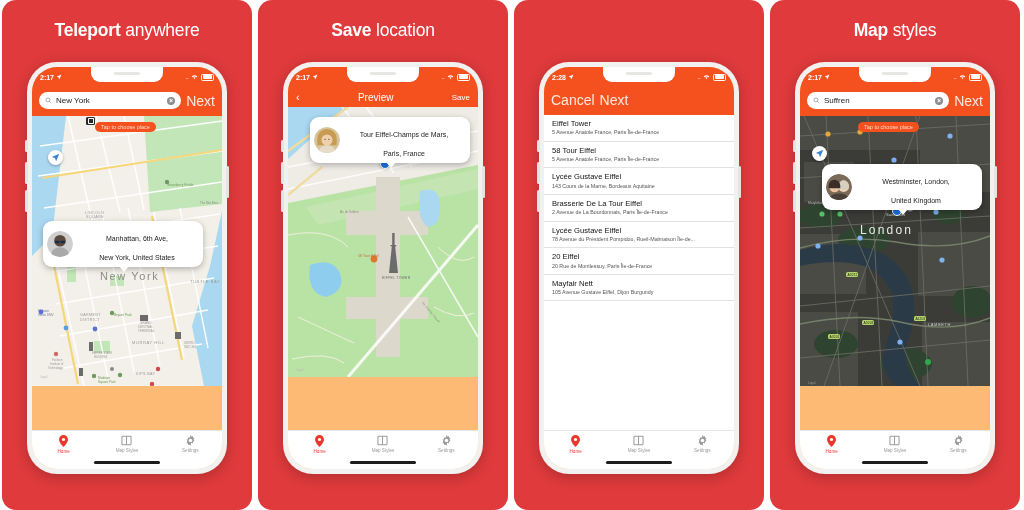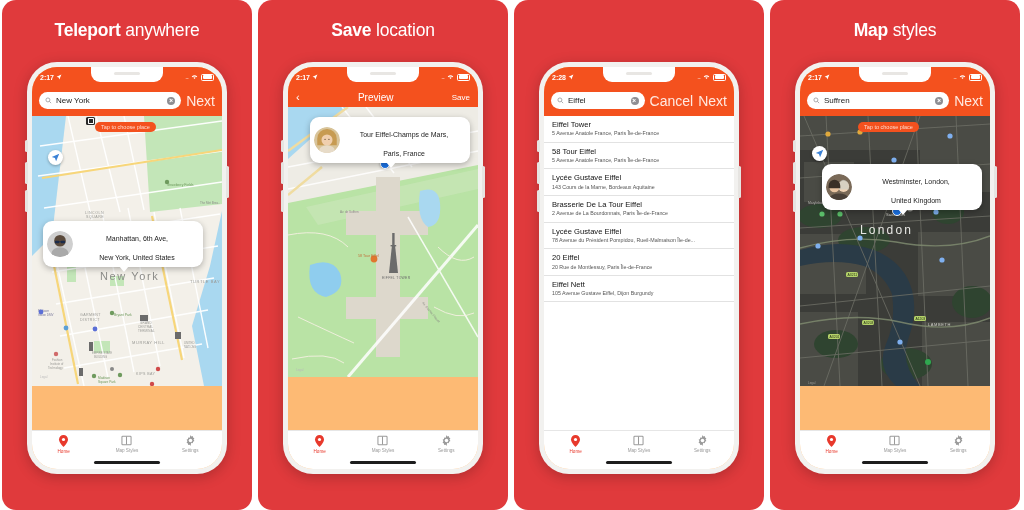--- a/index.html
+++ b/index.html
@@ -616,28 +616,20 @@
               <span class="dots">....</span>
               <svg class="wifi" viewBox="0 0 12 10">
                   <path d="M6 8.6 4 6.1a3.3 3.3 0 0 1 4 0z" fill="#fff"></path>
                   <path d="M6 4.2a5.6 5.6 0 0 0-3.6 1.3L1.3 4.1a7.4 7.4 0 0 1 9.4 0L9.6 5.5A5.6 5.6 0 0 0 6 4.2z" fill="#fff"></path>
                 </svg>
               <span class="batt"></span>
             </div>
           </div>
 
           <div class="searchbar">
-            <div class="sfield">
-              <svg class="mag" viewBox="0 0 12 12">
-                  <circle cx="5" cy="5" r="3.4" fill="none" stroke="#8a8a8e" stroke-width="1.2"></circle>
-                  <line x1="7.5" y1="7.5" x2="10.5" y2="10.5" stroke="#8a8a8e" stroke-width="1.2"></line>
-                </svg>
-              <span class="q">Eiffel</span>
-              <span class="clearx"></span>
-            </div>
             <span class="sbtn">Cancel</span>
             <span class="sbtn">Next</span>
           </div>
 
           <div class="results">
             <div class="rrow">
               <div class="rtitle">Eiffel Tower</div>
               <div class="rsub">5 Avenue Anatole France, Paris Île-de-France</div>
             </div>
             <div class="rrow">
@@ -654,21 +646,21 @@
             </div>
             <div class="rrow">
               <div class="rtitle">Lycée Gustave Eiffel</div>
               <div class="rsub">78 Avenue du Président Pompidou, Rueil-Malmaison Île-de...</div>
             </div>
             <div class="rrow">
               <div class="rtitle">20 Eiffel</div>
               <div class="rsub">20 Rue de Montlessuy, Paris Île-de-France</div>
             </div>
             <div class="rrow">
-              <div class="rtitle">Eiffel Nett</div>
+              <div class="rtitle">Mayfair Nett</div>
               <div class="rsub">105 Avenue Gustave Eiffel, Dijon Burgundy</div>
             </div>
           </div>
 
           <div class="tabbar">
             <div class="tab active">
               <svg width="11" height="12" viewBox="0 0 14 16">
                   <path d="M7 0C3.7 0 1 2.7 1 6c0 4.3 6 10 6 10s6-5.7 6-10c0-3.3-2.7-6-6-6z" fill="#e8392c"></path>
                   <circle cx="7" cy="6" r="2.1" fill="#fff"></circle>
                 </svg>

